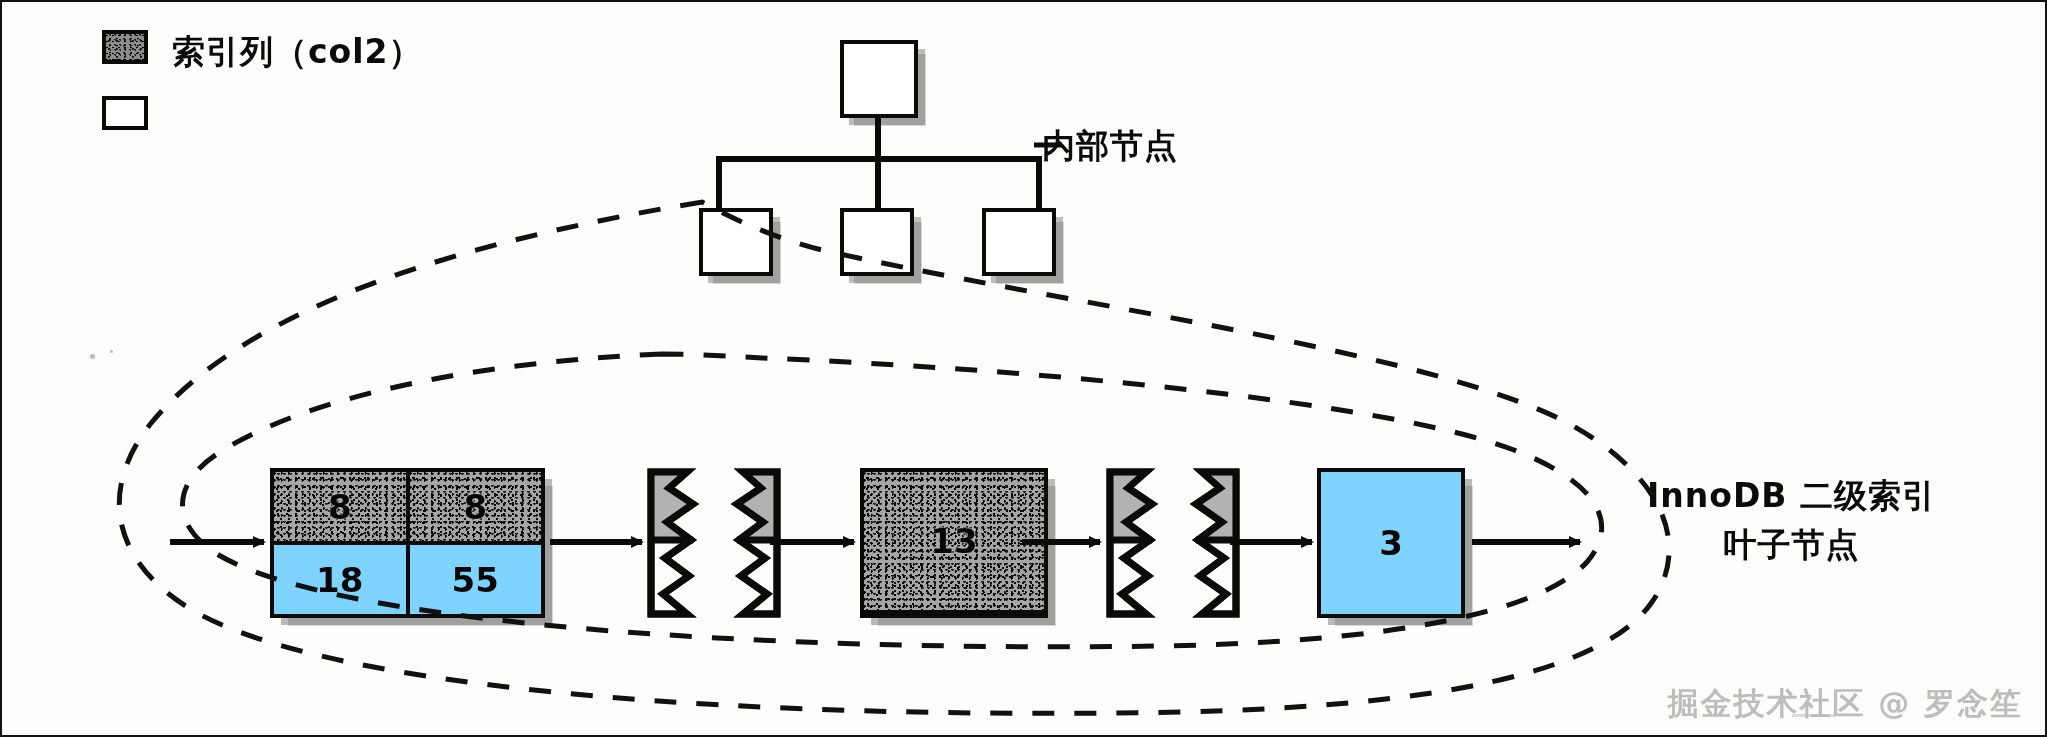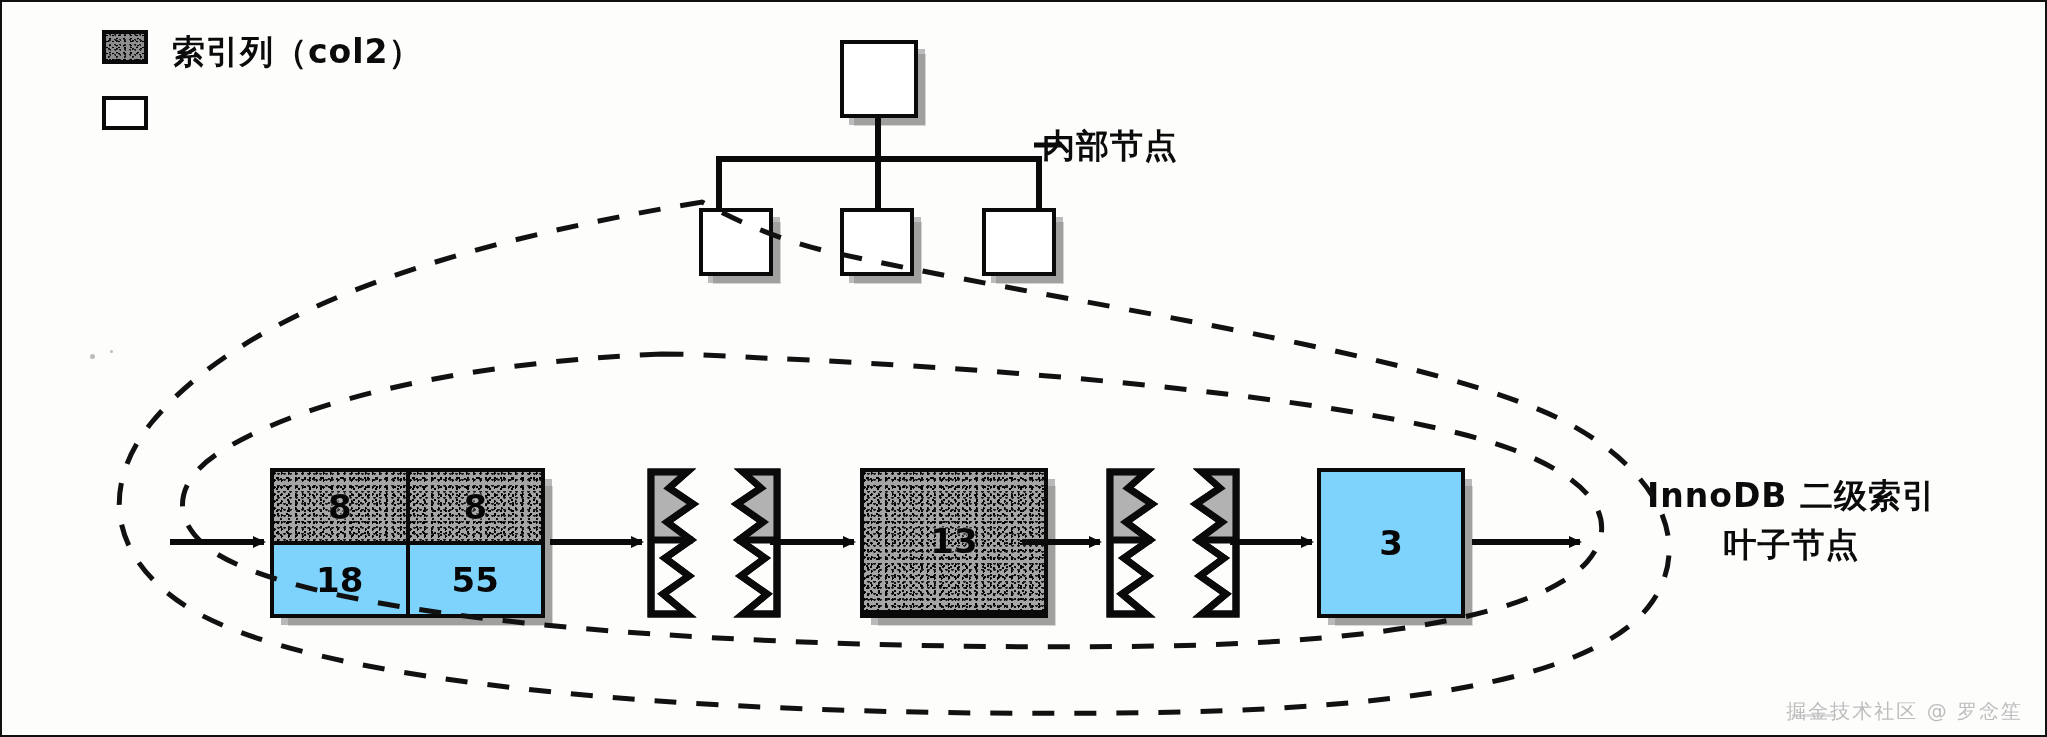--- a/index.html
+++ b/index.html
@@ -113,22 +113,22 @@
     left: 1645px; top: 470px;
     text-align: center;
     line-height: 1.48;
     font-size: 33px;
   }
 
   
   #watermark {
     right: 22px; bottom: 10px;
     color: #bdbdbd;
-    font-weight: 400;
-    font-size: 20px;
+    font-weight: 700;
+    font-size: 31px;
     letter-spacing: 2px;
   }
 
   
   #overlay {
     position: absolute;
     left: 0; top: 0;
     width: 2047px; height: 737px;
     pointer-events: none;
   }

